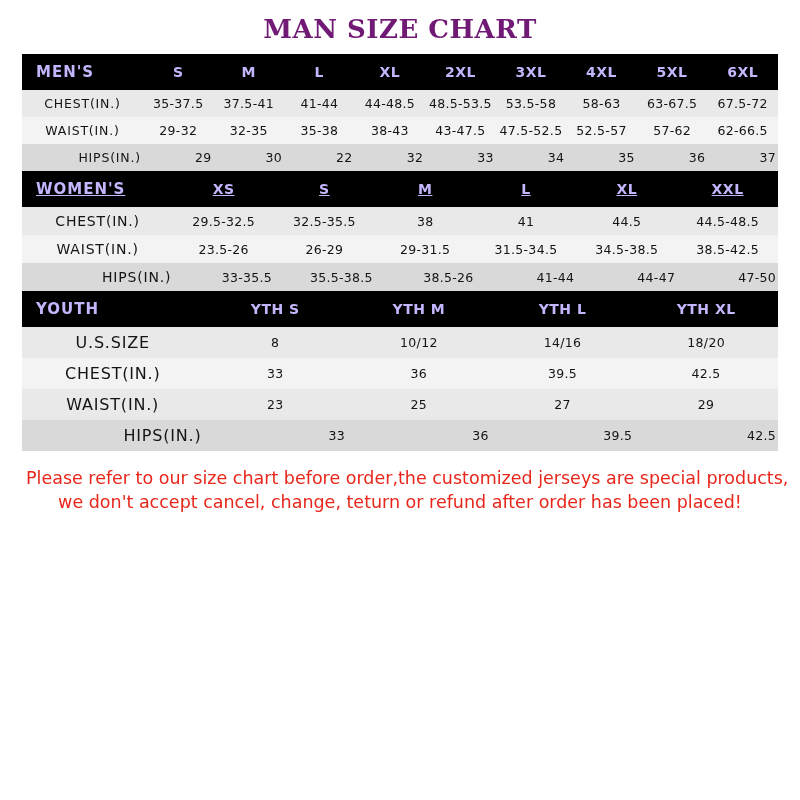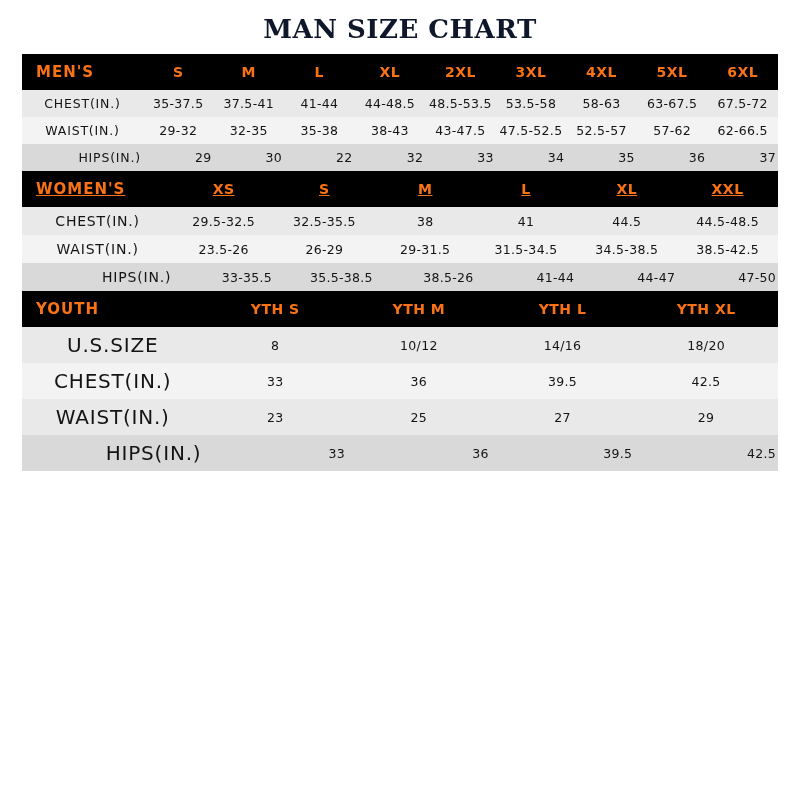--- a/index.html
+++ b/index.html
@@ -39,33 +39,33 @@
   }
   .content {
     padding: 0 22px;
     box-sizing: border-box;
   }
   .section-title {
     text-align: center;
     font-family: "DejaVu Serif", serif;
     font-weight: bold;
     font-size: 26px;
-    color: #0f172a;
+    color: #701a75;
     letter-spacing: 0.5px;
     margin: 14px 0 10px 0;
   }
   table.size-table {
     width: 100%;
     border-collapse: collapse;
     table-layout: fixed;
     font-size: 12.5px;
   }
   table.size-table thead th {
     background: #000000;
-    color: #f97316;
+    color: #c4b5fd;
     font-weight: bold;
     padding: 9px 2px;
     text-align: center;
     font-size: 14px;
     letter-spacing: 0.5px;
   }
   table.size-table thead th.firstcol {
     text-align: left;
     padding-left: 14px;
     font-size: 15px;
@@ -91,21 +91,21 @@
   
   .women-table col.c0 { width: 20%; }
   .women-table thead th { font-size: 15px; text-decoration: underline; }
   .women-table tbody td { font-size: 13.5px; }
   .women-table tbody td.firstcol { font-size: 14px; }
   
   .youth-table col.c0 { width: 24%; }
   .youth-table col.cx { width: 19%; }
   .youth-table thead th { font-size: 15px; }
   .youth-table tbody td { font-size: 14px; }
-  .youth-table tbody td.firstcol { font-size: 20px; }
+  .youth-table tbody td.firstcol { font-size: 16px; }
   .youth-table thead th.empty { background: #000; }
 
   .note {
     margin-top: 16px;
     text-align: center;
     color: #e8261b;
     font-family: "DejaVu Sans", sans-serif;
     font-size: 17.5px;
     line-height: 1.35;
     padding: 0 4px;
@@ -288,15 +288,19 @@
           <td class="firstcol">HIPS(IN.)</td>
           <td>33</td>
           <td>36</td>
           <td>39.5</td>
           <td>42.5</td>
           <td></td>
         </tr>
       </tbody>
     </table>
 
+    <div class="note">
+      <div>Please refer to our size chart before order,the customized jerseys are special products,</div>
+      <div>we don't accept cancel, change, teturn or refund after order has been placed!</div>
+    </div>
 
   </div>
 </div>
 
 </body></html>

